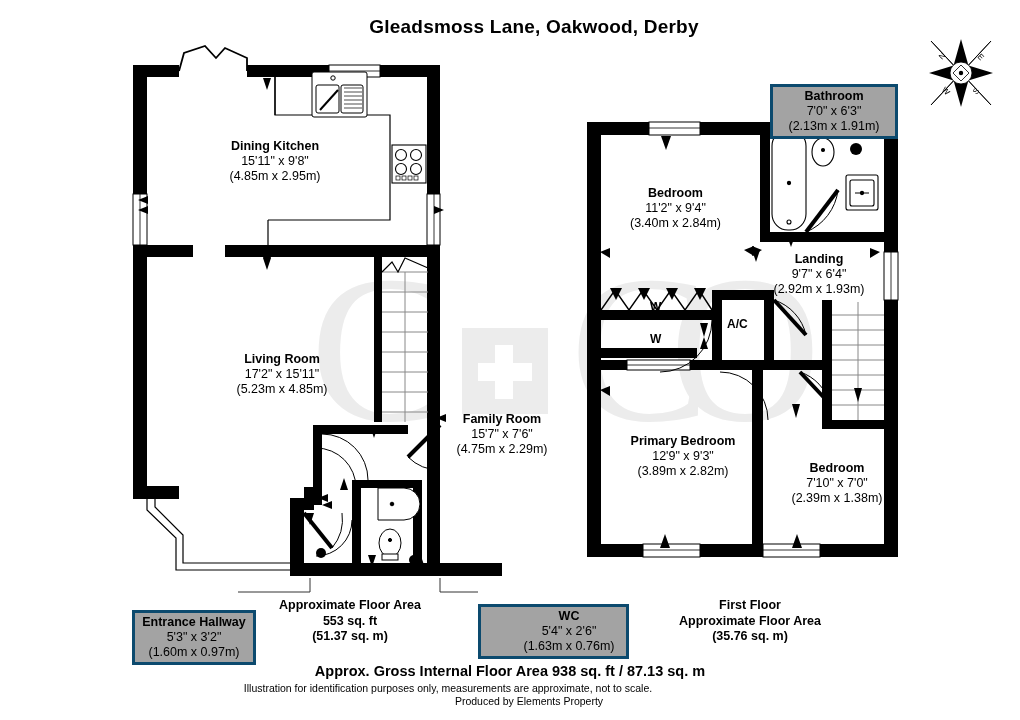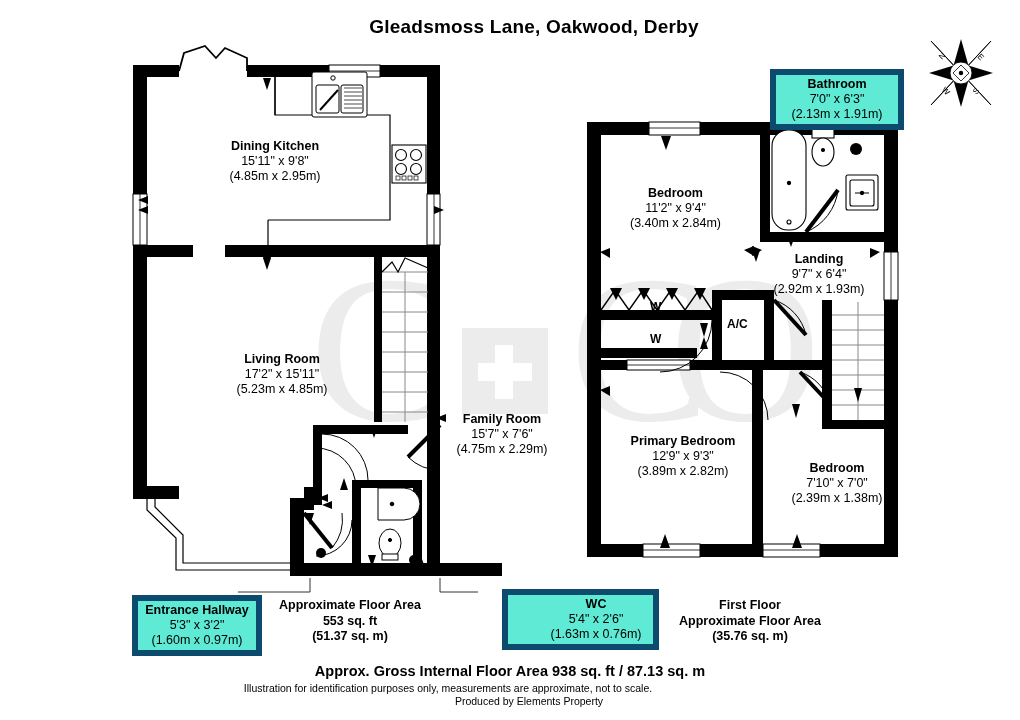--- a/index.html
+++ b/index.html
@@ -4,21 +4,21 @@
 <style>
   html,body{margin:0;padding:0;background:#ffffff;}
   body{width:1020px;height:720px;position:relative;overflow:hidden;
        font-family:"Liberation Sans", sans-serif;color:#000;}
   .plan{position:absolute;left:0;top:0;width:1020px;height:720px;}
   #title{position:absolute;left:0;top:16px;width:1020px;text-align:center;
          font-size:19px;font-weight:bold;letter-spacing:.2px;margin-left:24px;}
   .lbl{position:absolute;text-align:center;line-height:15px;white-space:nowrap;}
   .lbl .n{font-size:12.5px;font-weight:bold;}
   .lbl .d{font-size:12.5px;}
-  .boxed{border:6px solid #0c4a6e;background:#5eead4;padding:2px 6px;}
+  .boxed{border:3px solid #0c4a6e;background:#a3a3a3;padding:2px 6px;margin-top:15px;}
   .tiny{position:absolute;font-size:12px;font-weight:bold;}
   .area{position:absolute;text-align:center;line-height:15.5px;font-size:12.5px;font-weight:bold;white-space:nowrap;}
   #gross{position:absolute;left:0;top:663px;width:1020px;text-align:center;
          font-size:14.5px;font-weight:bold;}
   #disc1{position:absolute;left:0;top:682px;width:896px;text-align:center;font-size:10.5px;}
   #disc2{position:absolute;left:0;top:695px;width:1020px;text-align:center;font-size:10.5px;padding-left:19px;}
   svg{display:block;}
 </style>
 </head>
 <body>
@@ -325,21 +325,21 @@
   <div class="d">15'7" x 7'6"</div>
   <div class="d">(4.75m x 2.29m)</div>
 </div>
 
 <div class="lbl boxed" style="left:132px;top:595px;width:106px;">
   <div class="n">Entrance Hallway</div>
   <div class="d">5'3" x 3'2"</div>
   <div class="d">(1.60m x 0.97m)</div>
 </div>
 
-<div class="lbl boxed" style="left:502px;top:589px;width:102px;padding-left:37px;">
+<div class="lbl boxed" style="left:478px;top:589px;width:102px;padding-left:37px;">
   <div class="n">WC</div>
   <div class="d">5'4" x 2'6"</div>
   <div class="d">(1.63m x 0.76m)</div>
 </div>
 
 <svg class="plan" width="1020" height="720" style="pointer-events:none;">
   <polyline points="238,592 310,592 310,578" fill="none" stroke="#333" stroke-width="1"></polyline>
   <polyline points="478,592 440,592 440,578" fill="none" stroke="#333" stroke-width="1"></polyline>
   <polyline points="825,119 825,128" fill="none" stroke="#333" stroke-width="1"></polyline>
 </svg>

